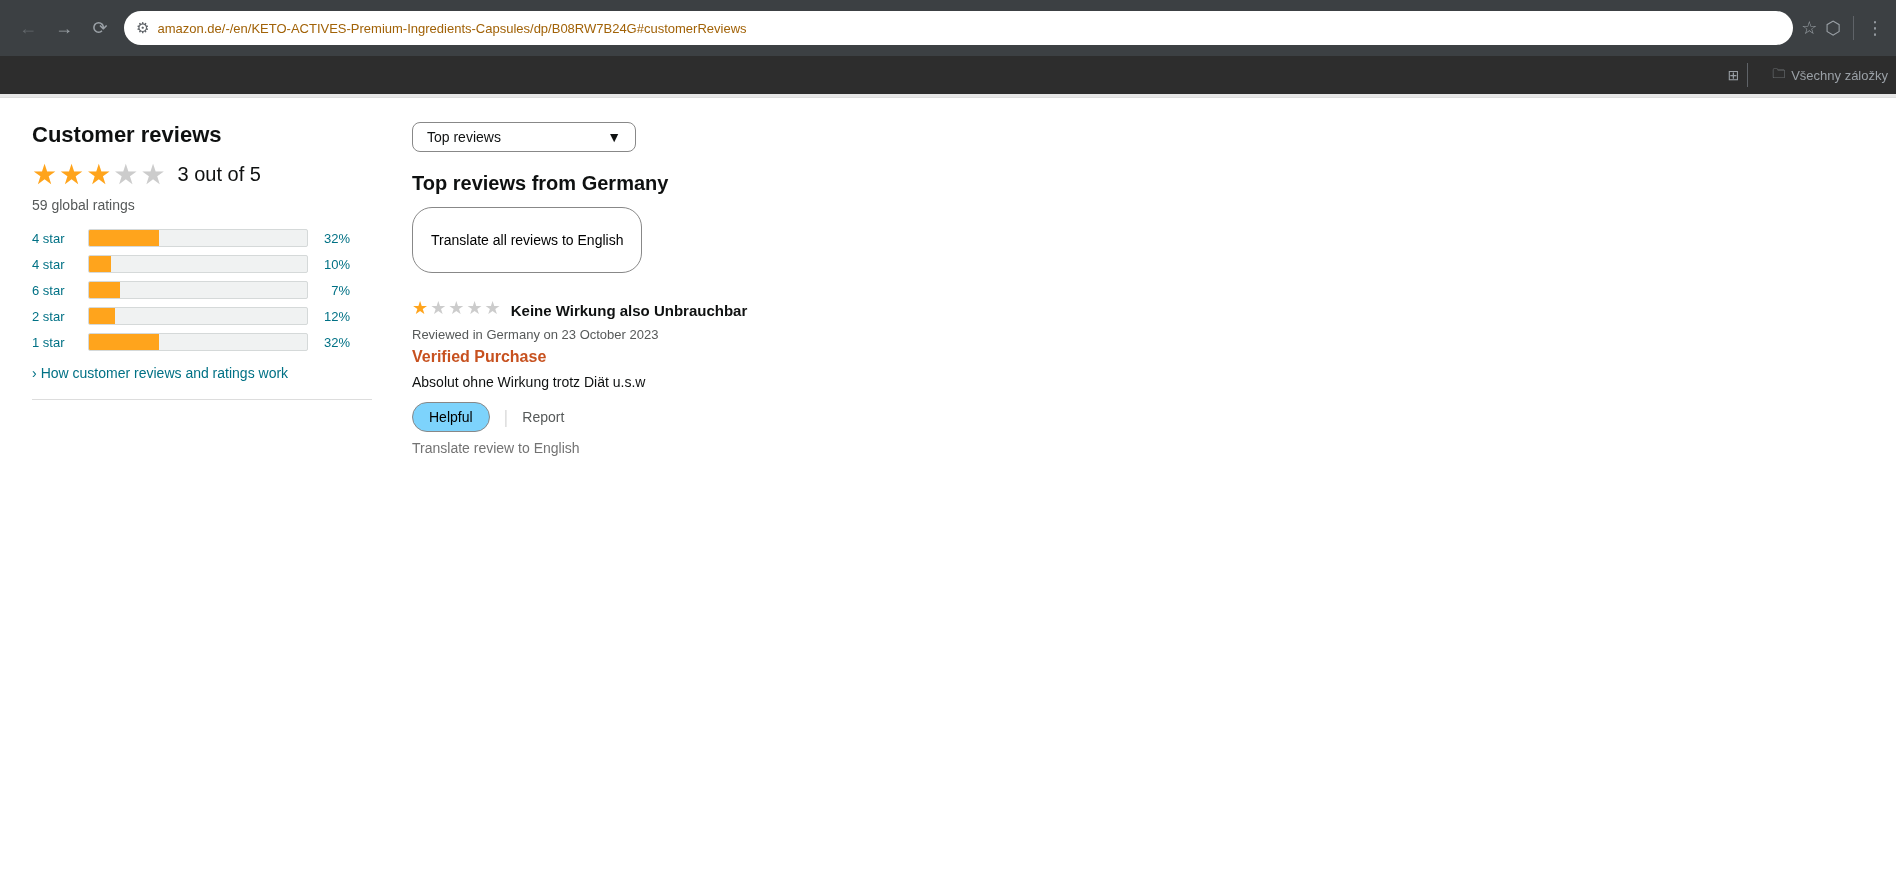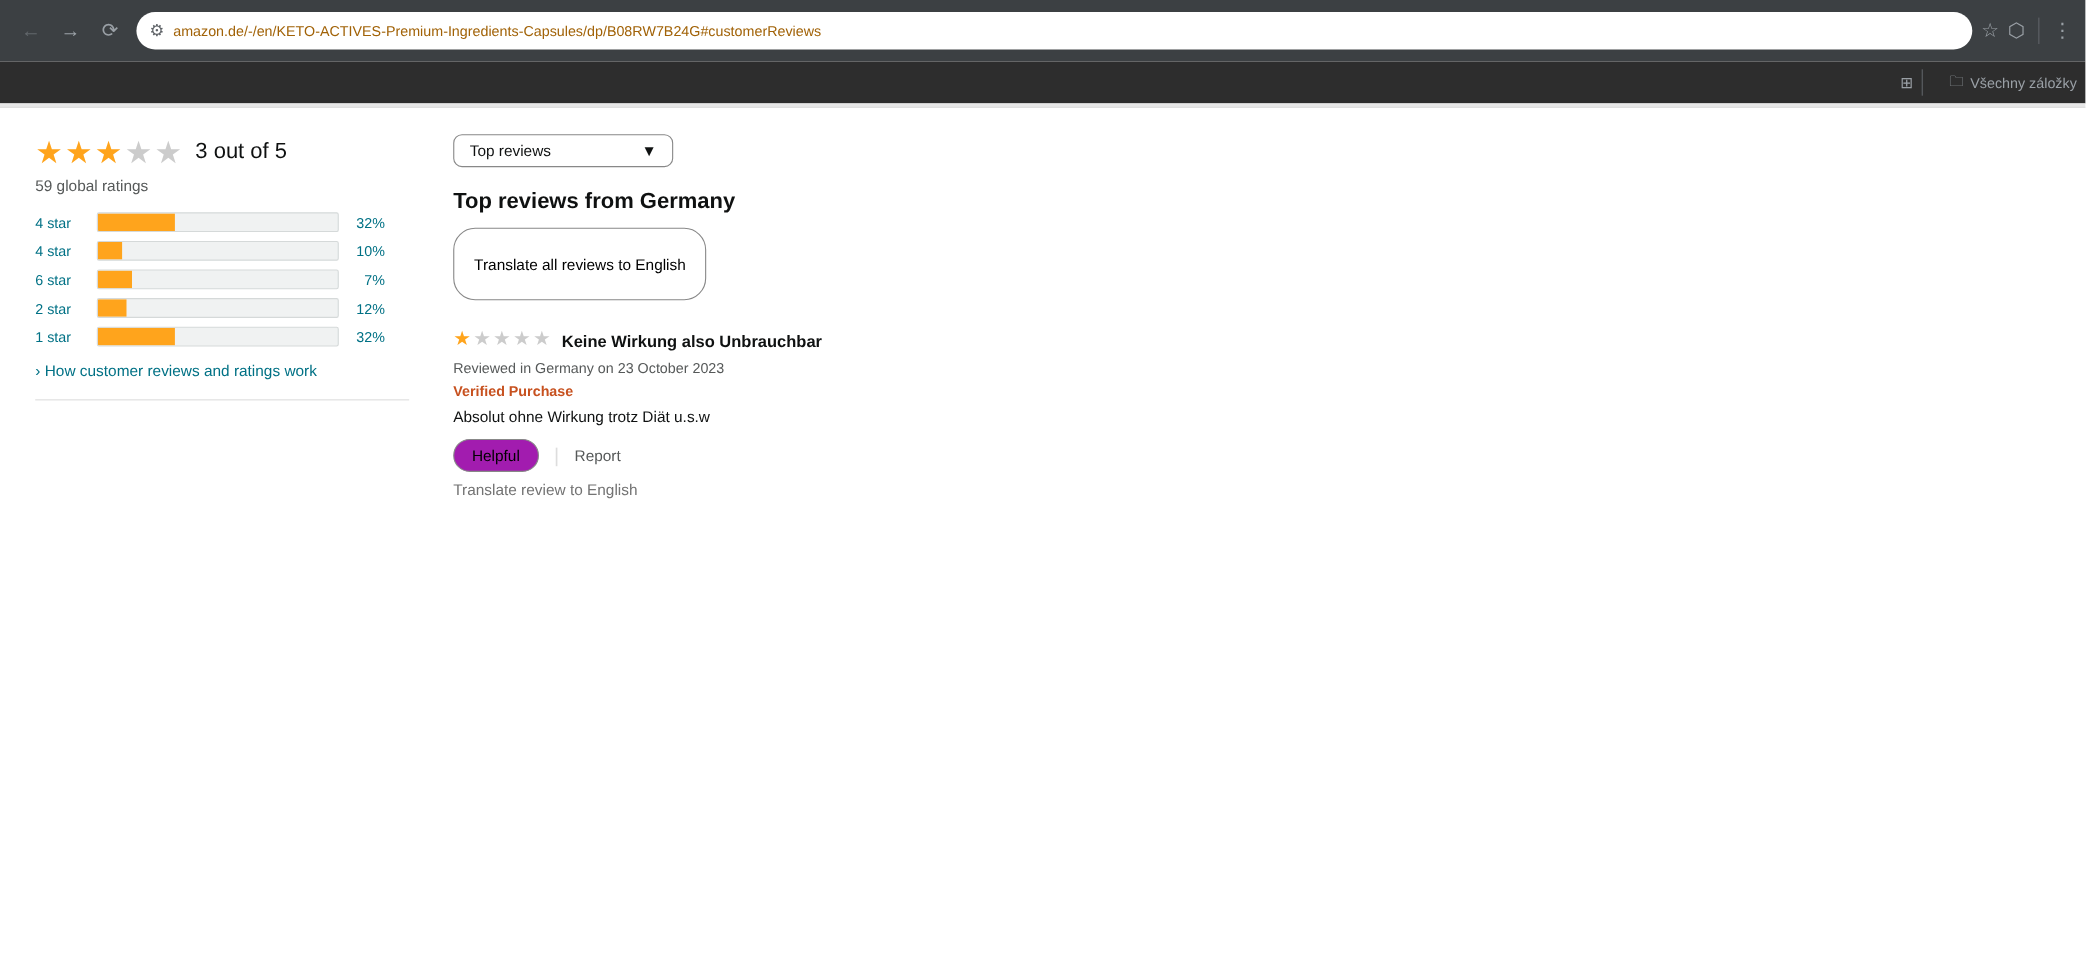--- a/index.html
+++ b/index.html
@@ -190,21 +190,21 @@
     .sort-dropdown {
       border: 1px solid #888;
       border-radius: 8px;
       padding: 6px 14px;
       font-size: 14px;
       background: #fff;
       cursor: pointer;
       display: flex;
       align-items: center;
       gap: 8px;
-      width: 200px;
+      width: 224px;
       justify-content: space-between;
       margin-bottom: 20px;
     }
 
     .reviews-section-title {
       font-size: 20px;
       font-weight: 700;
       margin-bottom: 12px;
     }
     .translate-btn {
@@ -254,40 +254,40 @@
       font-size: 15px;
       font-weight: 700;
       margin-left: 4px;
     }
     .review-meta {
       font-size: 13px;
       color: #565959;
       margin-bottom: 6px;
     }
     .verified-purchase {
-      font-size: 13px;
+      font-size: 16px;
       color: #C7511F;
       font-weight: 600;
       margin-bottom: 8px;
     }
     .review-body {
       font-size: 14px;
       margin-bottom: 12px;
     }
     .review-actions {
       display: flex;
       align-items: center;
       gap: 14px;
     }
     .helpful-btn {
       border: 1px solid #888;
       border-radius: 20px;
       padding: 6px 16px;
       font-size: 14px;
-      background: #a21caf;
+      background: #7dd3fc;
       cursor: pointer;
     }
     .report-link {
       font-size: 14px;
       color: #565959;
       cursor: pointer;
     }
     .action-divider {
       color: #ddd;
       font-size: 18px;
@@ -327,20 +327,21 @@
     <span>🗀</span>
     <span>Všechny záložky</span>
   </div>
 </div>
 
 <div class="page-separator"></div>
 
 <div class="page-content">
 
   <div class="left-col">
+    <div class="section-title">Customer reviews</div>
 
     <div class="overall-rating">
       <div class="stars-display">
         <span class="star">★</span>
         <span class="star">★</span>
         <span class="star">★</span>
         <span class="star empty">★</span>
         <span class="star empty">★</span>
       </div>
       <span class="rating-text">3 out of 5</span>

